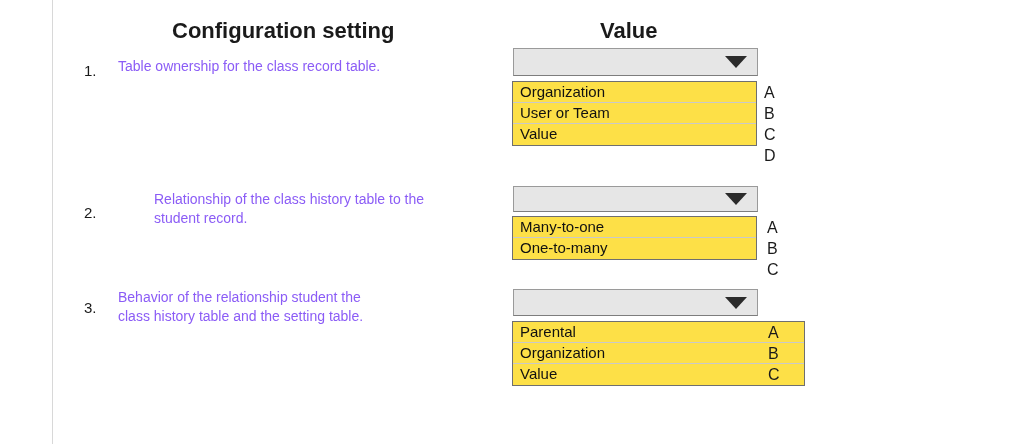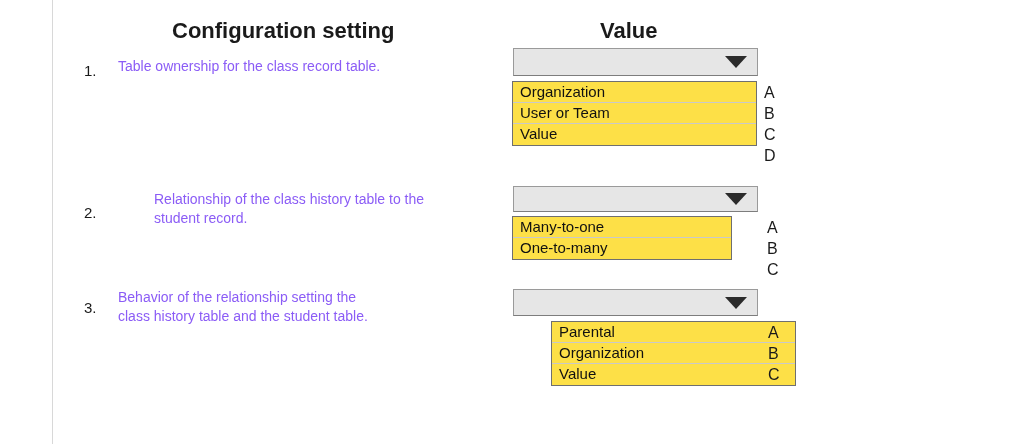--- a/index.html
+++ b/index.html
@@ -144,42 +144,42 @@
   <div class="num" style="left:84px; top:204px;">2.</div>
   <div class="prompt" style="left:118px; top:190px; width:390px;margin-left:36px;">
     <span>Relationship of the class history table to the</span><br>
     <span>student record.</span>
   </div>
 
   <div class="combo" style="left:513px; top:186px; width:245px; height:26px;">
     <span class="arrow"></span>
   </div>
 
-  <div class="optbox" style="left:512px; top:216px; width:220px;">
+  <div class="optbox" style="left:512px; top:216px; width:245px;">
     <div class="opt">Many-to-one</div>
     <div class="opt">One-to-many</div>
   </div>
 
   <div class="letters" style="left:767px; top:217px;">
     <div class="letter">A</div>
     <div class="letter">B</div>
     <div class="letter">C</div>
   </div>
 
   <div class="num" style="left:84px; top:299px;">3.</div>
   <div class="prompt" style="left:118px; top:288px; width:390px;">
-    <span>Behavior of the relationship setting the</span><br>
-    <span>class history table and the student table.</span>
+    <span>Behavior of the relationship student the</span><br>
+    <span>class history table and the setting table.</span>
   </div>
 
   <div class="combo" style="left:513px; top:289px; width:245px; height:27px;">
     <span class="arrow"></span>
   </div>
 
-  <div class="optbox" style="left:512px; top:321px; width:245px;margin-left:39px;">
+  <div class="optbox" style="left:512px; top:321px; width:293px;">
     <div class="opt">Parental</div>
     <div class="opt">Organization</div>
     <div class="opt">Value</div>
   </div>
 
   <div class="letters" style="left:768px; top:322px;">
     <div class="letter">A</div>
     <div class="letter">B</div>
     <div class="letter">C</div>
   </div>

